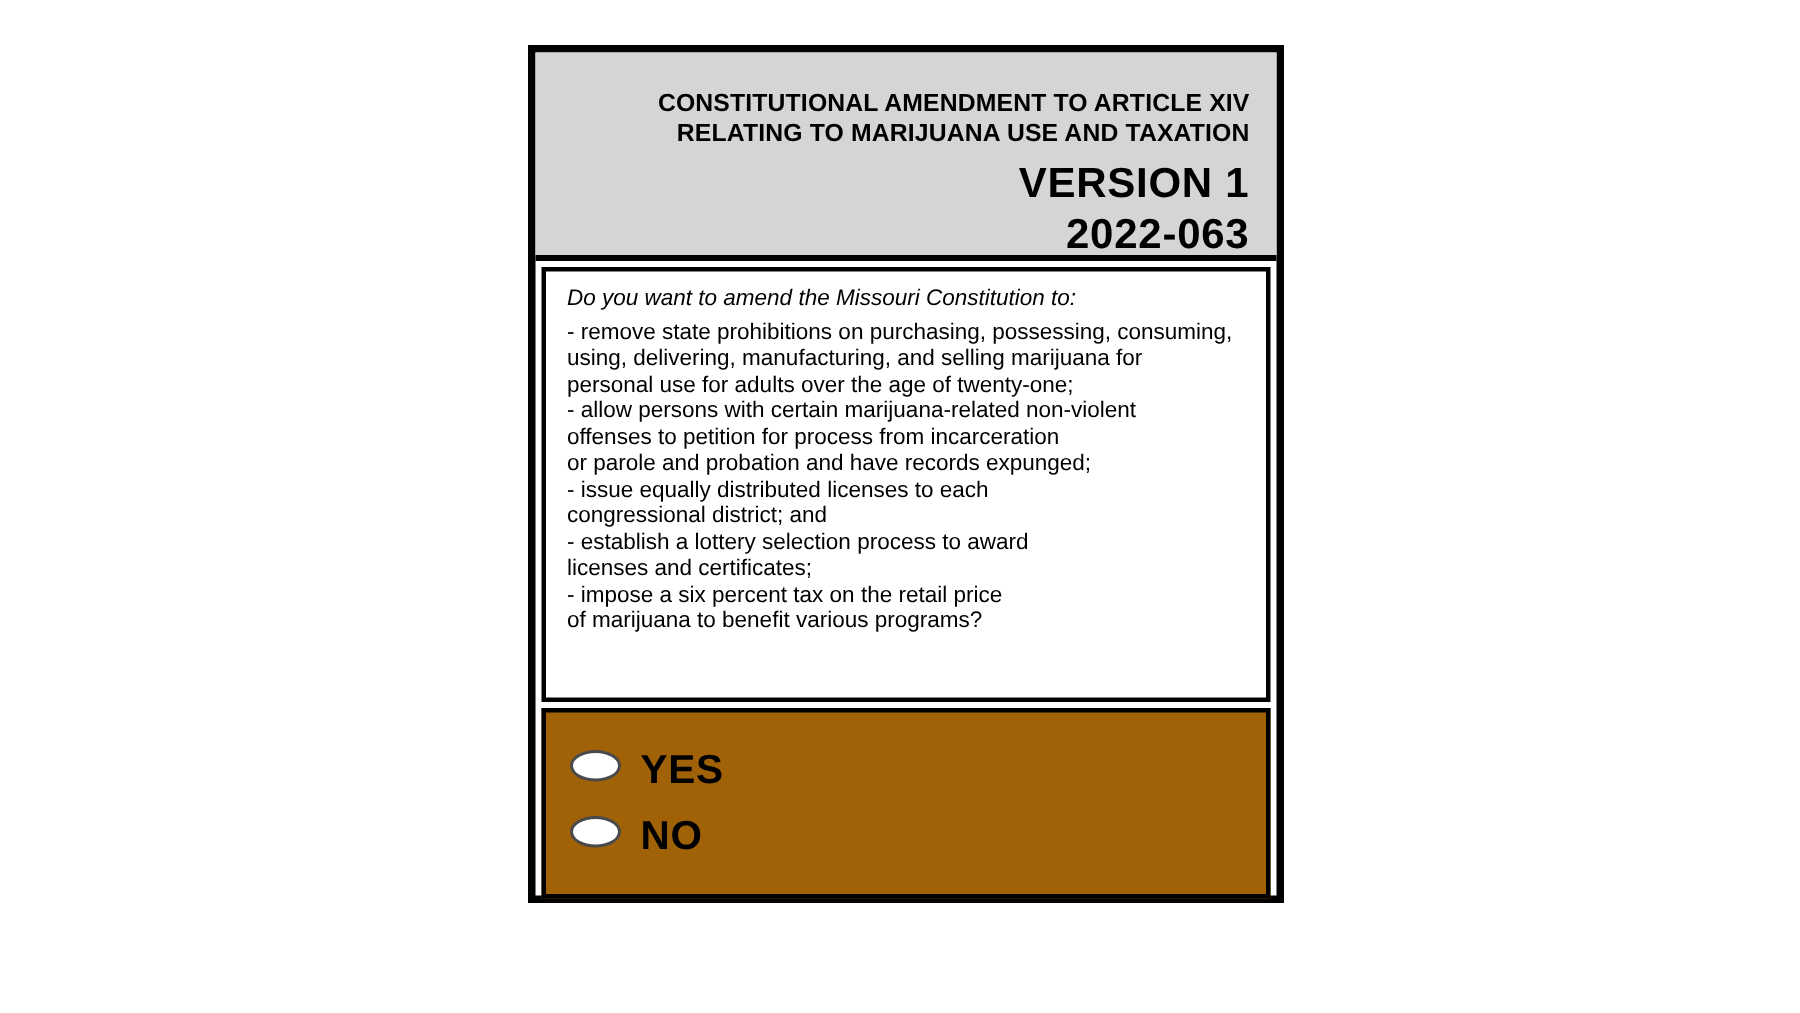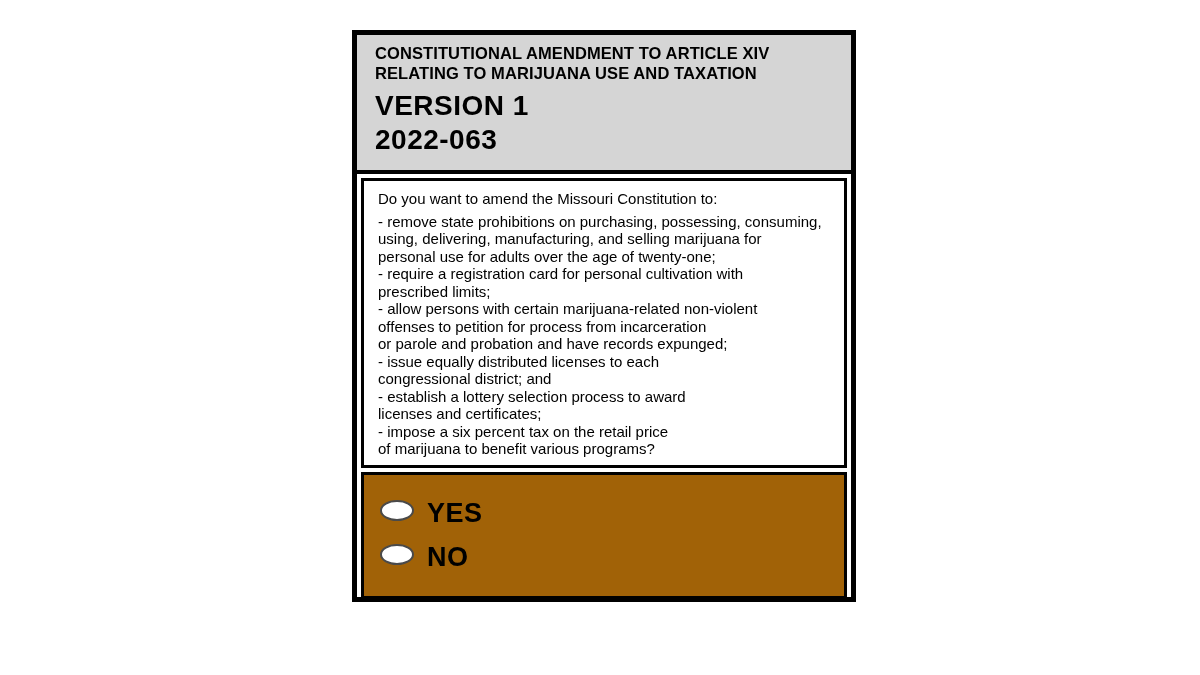--- a/index.html
+++ b/index.html
@@ -17,22 +17,22 @@
     top: 30px;
     width: 504px;
     height: 572px;
     border: 5px solid #000000;
     background: #ffffff;
   }
   
   .ballot-header {
     background: #d5d5d5;
     border-bottom: 4px solid #000000;
-    text-align: left;
-    padding: 8px 18px 12px 18px;
+    text-align: right;
+    padding: 24px 18px 12px 18px;
     height: 139px;
   }
   .ballot-header .title {
     font-weight: bold;
     font-size: 16.5px;
     line-height: 20px;
     white-space: pre-line;
     letter-spacing: 0.1px;
   }
   .ballot-header .version {
@@ -54,20 +54,21 @@
     margin: 4px;
     border: 3px solid #000000;
     background: #ffffff;
     padding: 9px 14px 8px 14px;
     height: 290px;
     font-size: 15px;
     line-height: 17.5px;
   }
   .question-box .intro {
     margin-bottom: 5px;
+    font-style: italic;
   }
   .question-box .bullet {
     white-space: pre-line;
   }
   
   .choices-box {
     margin: 4px;
     border: 3px solid #000000;
     background: #a16207;
     height: 127px;
@@ -106,22 +107,20 @@
 RELATING TO MARIJUANA USE AND TAXATION</div>
     <div class="version">VERSION 1</div>
     <div class="measure-number">2022-063</div>
   </div>
 
   <div class="question-box">
     <div class="intro">Do you want to amend the Missouri Constitution to:</div>
     <div class="bullet">- remove state prohibitions on purchasing, possessing, consuming,
 using, delivering, manufacturing, and selling marijuana for
 personal use for adults over the age of twenty-one;</div>
-    <div class="bullet">- require a registration card for personal cultivation with
-prescribed limits;</div>
     <div class="bullet">- allow persons with certain marijuana-related non-violent
 offenses to petition for process from incarceration
 or parole and probation and have records expunged;</div>
     <div class="bullet">- issue equally distributed licenses to each
 congressional district; and</div>
     <div class="bullet">- establish a lottery selection process to award
 licenses and certificates;</div>
     <div class="bullet">- impose a six percent tax on the retail price
 of marijuana to benefit various programs?</div>
   </div>

